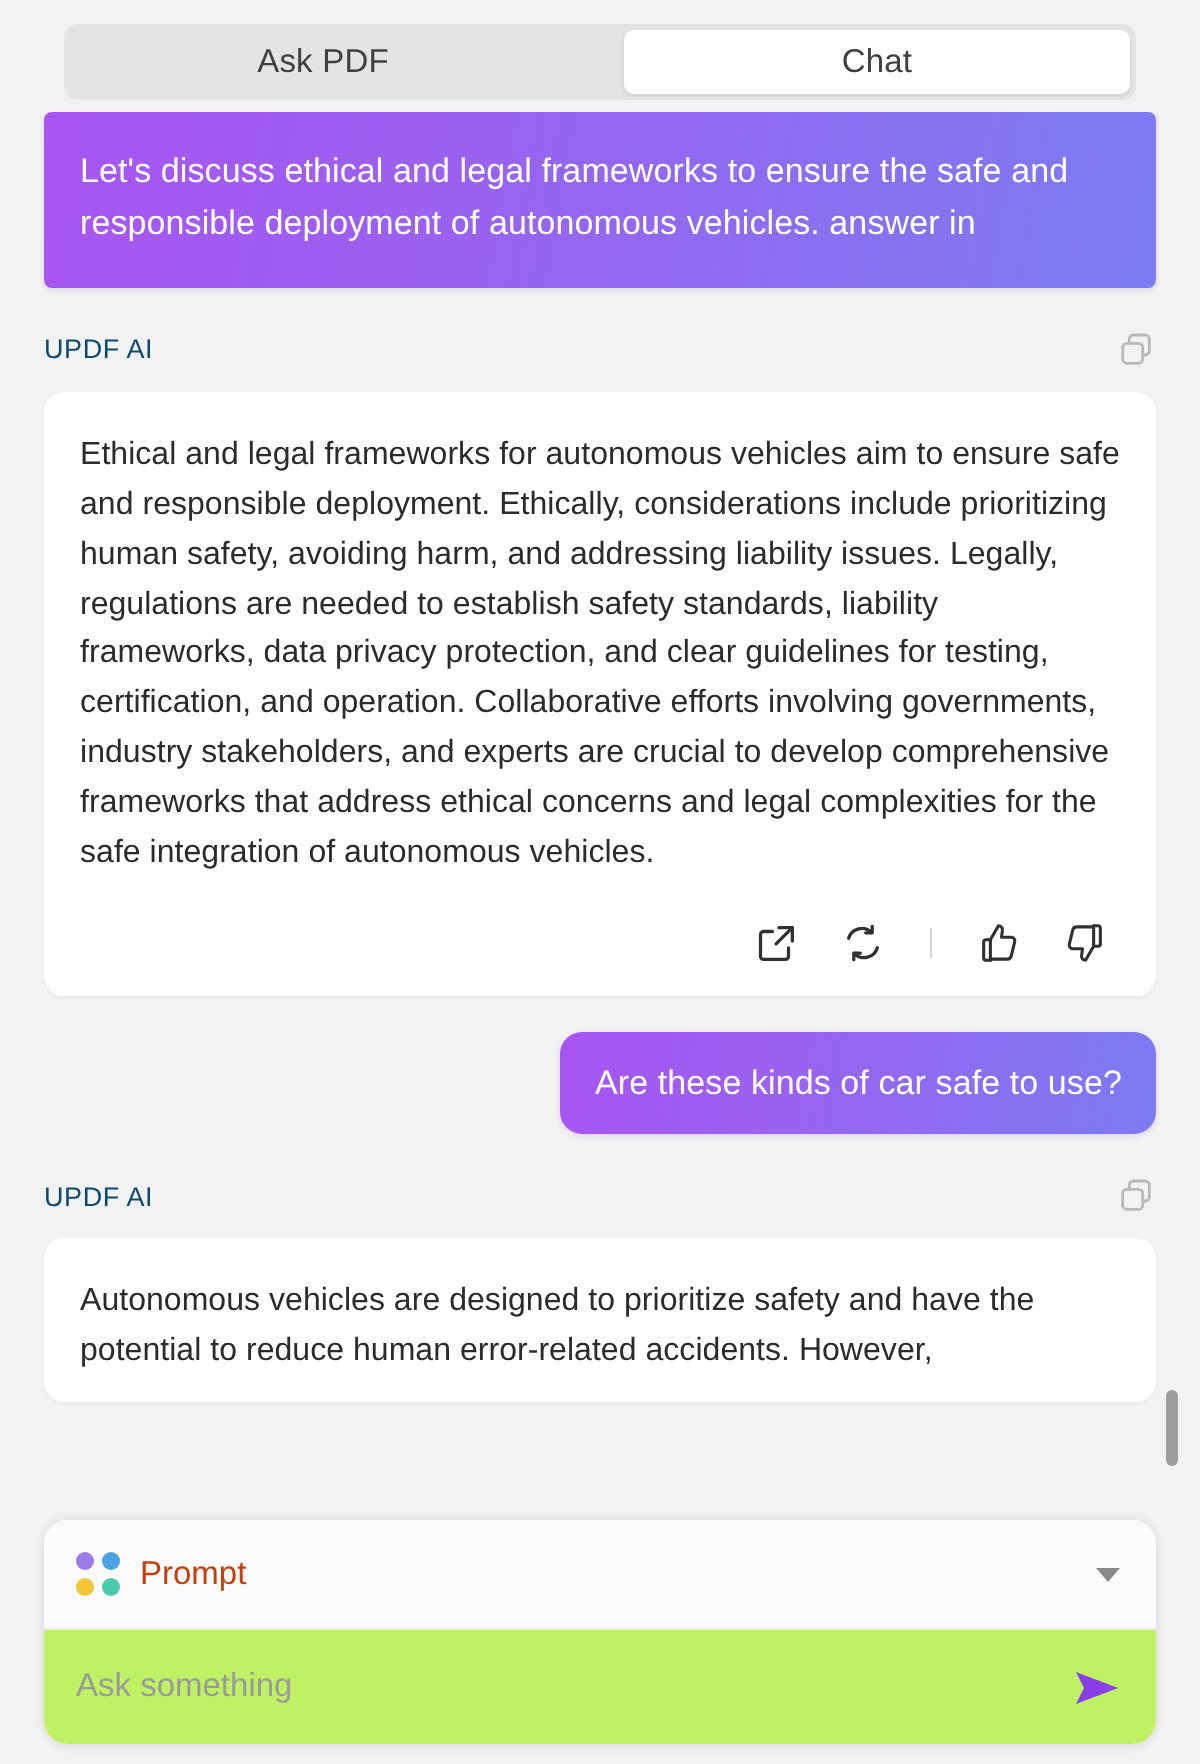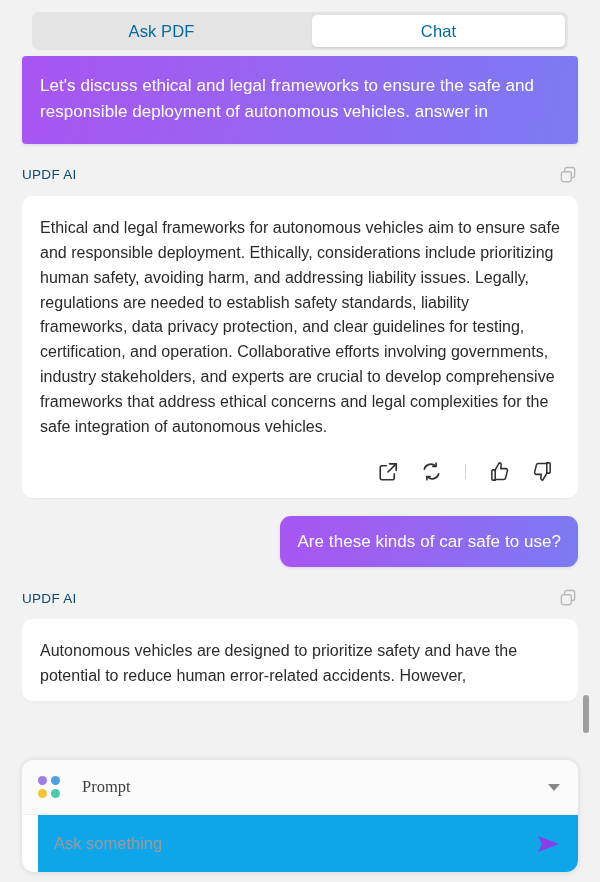--- a/index.html
+++ b/index.html
@@ -37,21 +37,21 @@
     align-items: center;
     padding: 3px;
   }
   .tab {
     flex: 1;
     height: 32px;
     display: flex;
     align-items: center;
     justify-content: center;
     font-size: 16.5px;
-    color: #0369a1;
+    color: #404040;
     border-radius: 5px;
     cursor: pointer;
     letter-spacing: .1px;
   }
   .tab.active {
     background: #ffffff;
     box-shadow: 0 1px 2px rgba(0,0,0,.10);
     margin-left: 24px;
   }
 
@@ -169,39 +169,37 @@
     height: 22px;
     display: grid;
     grid-template-columns: 9px 9px;
     grid-template-rows: 9px 9px;
     gap: 4px;
     flex: none;
   }
   .dot { width: 9px; height: 9px; border-radius: 50%; }
   .prompt-label {
     font-size: 16.5px;
-    color: #404040;
-    margin-left: 22px;
+    color: #c2410c;
+    margin-left: 10px;
     flex: 1;
-    font-family: Liberation Serif, serif;
   }
   .caret {
     width: 0; height: 0;
     border-left: 6px solid transparent;
     border-right: 6px solid transparent;
     border-top: 7px solid #888888;
     cursor: pointer;
   }
   .input-row {
     height: 57px;
     display: flex;
     align-items: center;
     padding: 0 16px 0 16px;
-    background: #0ea5e9;
-    margin-left: 16px;
+    background: #bef264;
   }
   .ask-input {
     flex: 1;
     border: none;
     outline: none;
     font-family: "Liberation Sans", sans-serif;
     font-size: 16.5px;
     color: #2b2b2b;
     background: transparent;
   }

